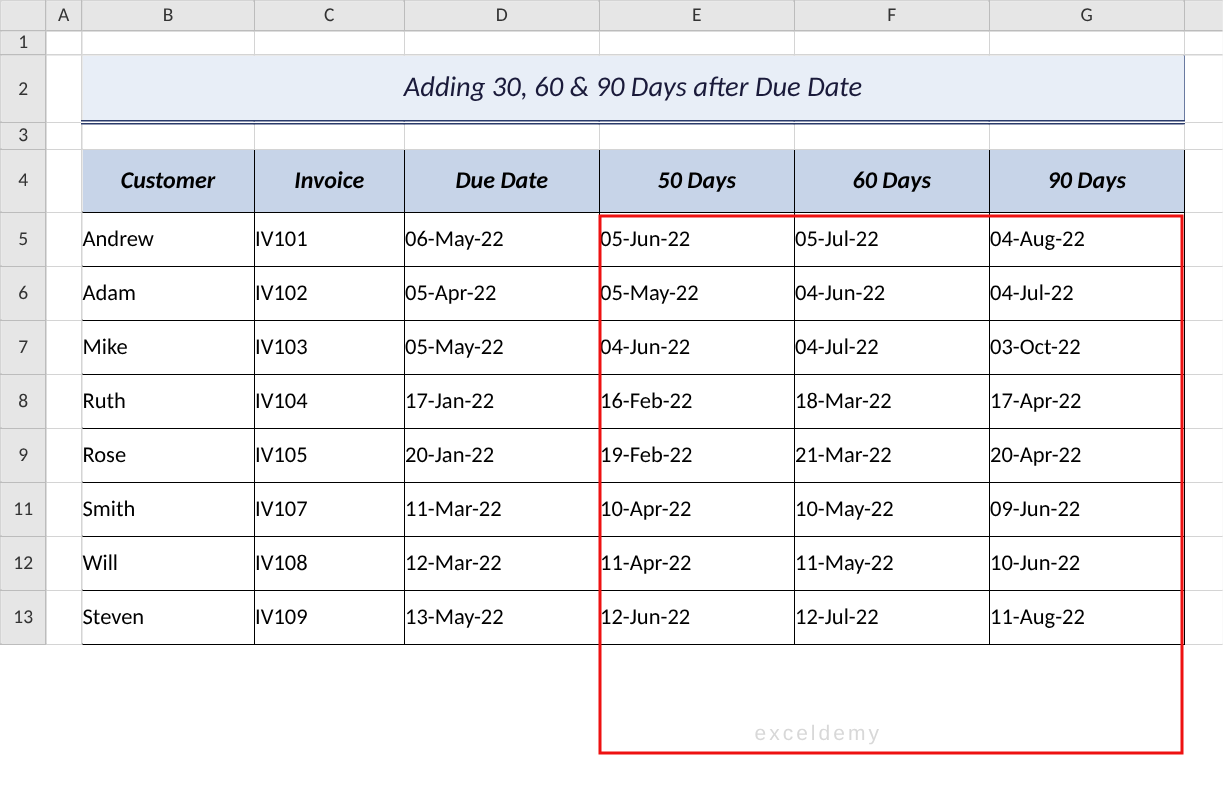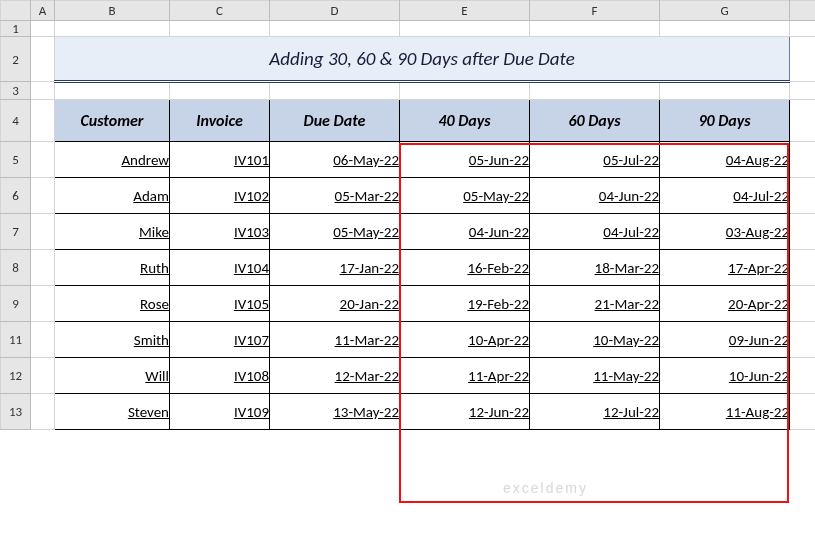--- a/index.html
+++ b/index.html
@@ -86,25 +86,24 @@
     background: #c7d4e8 !important;
     font-weight: bold;
     font-style: italic;
     text-align: center;
     font-size: 16px;
     border: 1px solid #000 !important;
     margin-top: 40px;
   }
   
   .dcell {
-    text-align: right;
+    text-align: left;
     font-size: 15px;
     border: 1px solid #000 !important;
     background: #fff !important;
-    text-decoration: underline;
   }
   
   .redbox {
     position: absolute;
     border: 2px solid #e11;
     pointer-events: none;
     z-index: 5;
   }
   .watermark {
     position: absolute;
@@ -177,21 +176,21 @@
       <td></td>
       <td></td>
     </tr>
 
     <tr class="rH">
       <td class="rowhdr">4</td>
       <td></td>
       <td class="thcell">Customer</td>
       <td class="thcell">Invoice</td>
       <td class="thcell">Due Date</td>
-      <td class="thcell">40 Days</td>
+      <td class="thcell">50 Days</td>
       <td class="thcell">60 Days</td>
       <td class="thcell">90 Days</td>
       <td></td>
     </tr>
 
     <tr class="rD">
       <td class="rowhdr">5</td>
       <td></td>
       <td class="dcell">Andrew</td>
       <td class="dcell">IV101</td>
@@ -199,35 +198,35 @@
       <td class="dcell">05-Jun-22</td>
       <td class="dcell">05-Jul-22</td>
       <td class="dcell">04-Aug-22</td>
       <td></td>
     </tr>
     <tr class="rD">
       <td class="rowhdr">6</td>
       <td></td>
       <td class="dcell">Adam</td>
       <td class="dcell">IV102</td>
-      <td class="dcell">05-Mar-22</td>
+      <td class="dcell">05-Apr-22</td>
       <td class="dcell">05-May-22</td>
       <td class="dcell">04-Jun-22</td>
       <td class="dcell">04-Jul-22</td>
       <td></td>
     </tr>
     <tr class="rD">
       <td class="rowhdr">7</td>
       <td></td>
       <td class="dcell">Mike</td>
       <td class="dcell">IV103</td>
       <td class="dcell">05-May-22</td>
       <td class="dcell">04-Jun-22</td>
       <td class="dcell">04-Jul-22</td>
-      <td class="dcell">03-Aug-22</td>
+      <td class="dcell">03-Oct-22</td>
       <td></td>
     </tr>
     <tr class="rD">
       <td class="rowhdr">8</td>
       <td></td>
       <td class="dcell">Ruth</td>
       <td class="dcell">IV104</td>
       <td class="dcell">17-Jan-22</td>
       <td class="dcell">16-Feb-22</td>
       <td class="dcell">18-Mar-22</td>

